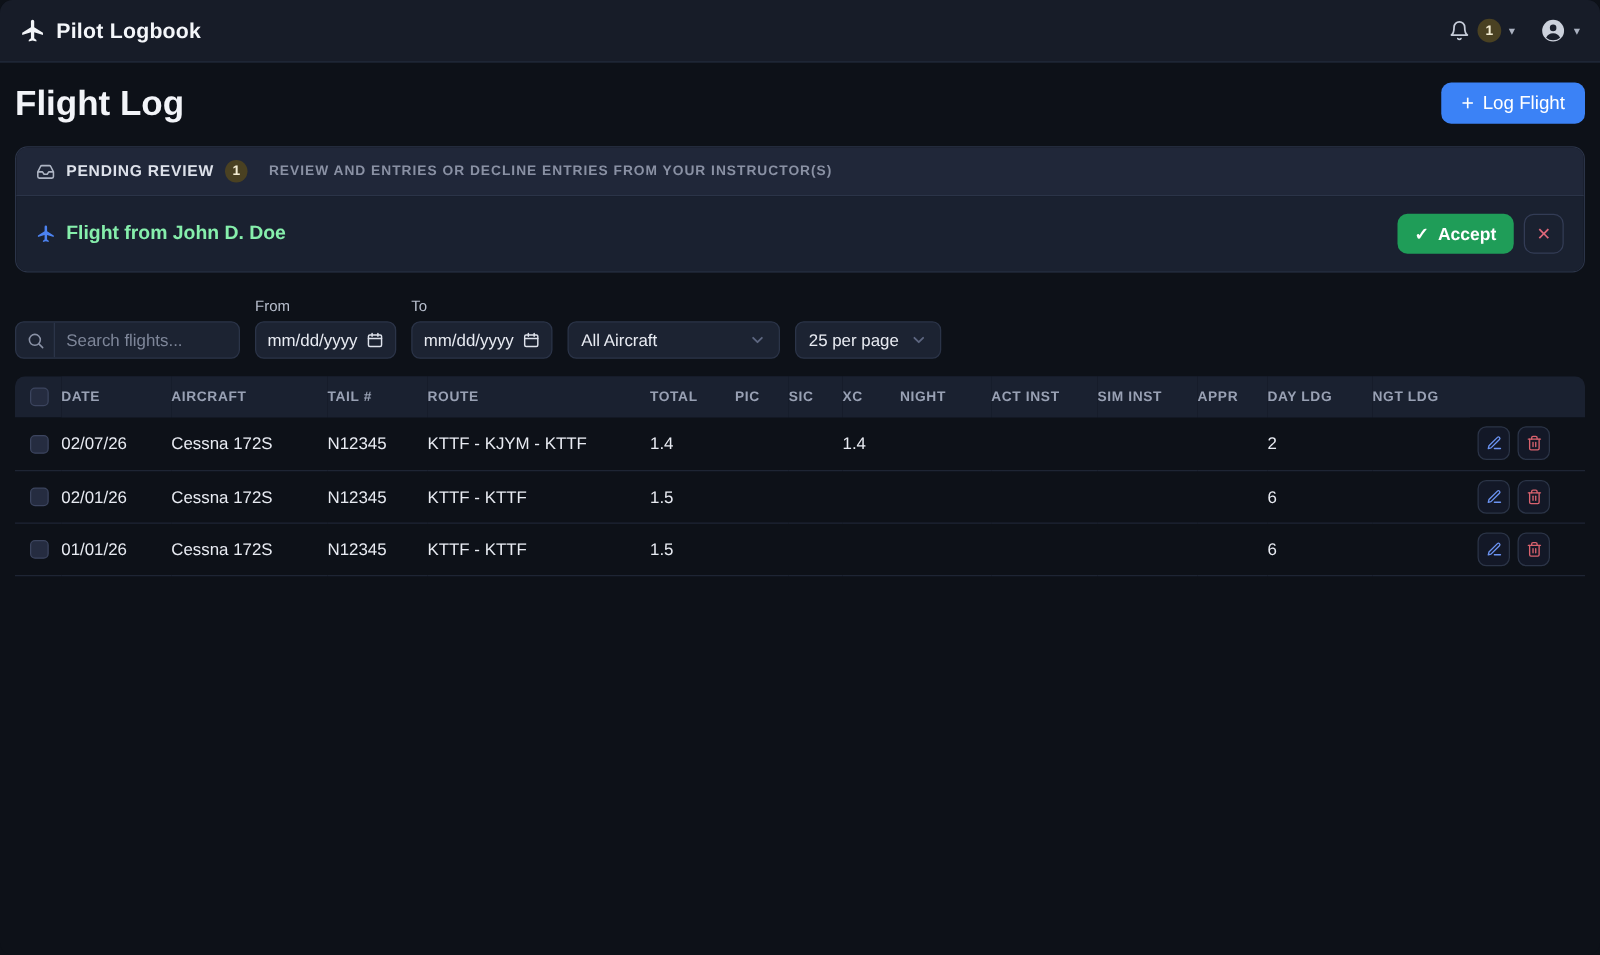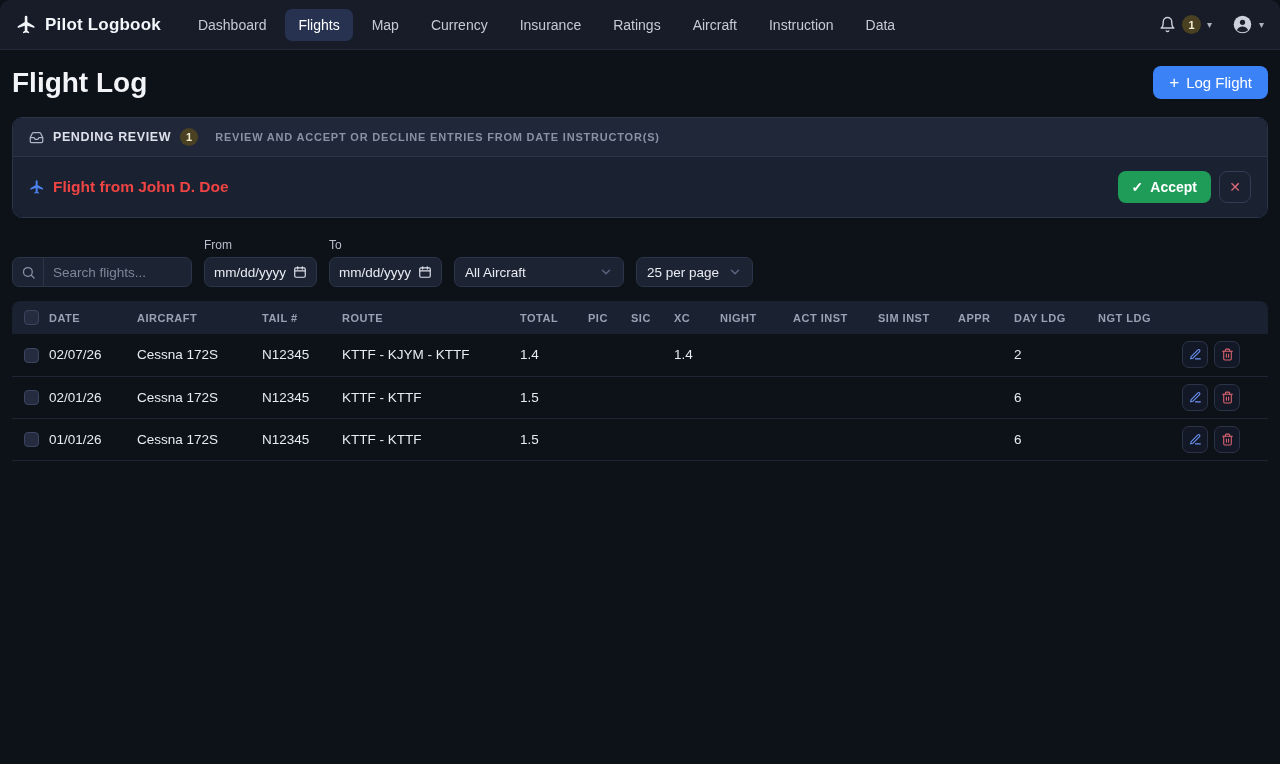--- a/index.html
+++ b/index.html
@@ -37,21 +37,21 @@
   .pending-head { background:#202739; padding:10px 16px; display:flex; align-items:center;
                   gap:9px; border-bottom:1px solid #2b3448; }
   .pending-title { font-size:12.5px; font-weight:700; letter-spacing:.6px; color:#dde1ea; }
   .pending-count { min-width:18px; height:18px; border-radius:50%; background:#4a4122;
                    color:#f3ecd2; font-size:11px; font-weight:700; display:flex;
                    align-items:center; justify-content:center; }
   .pending-sub { font-size:11px; font-weight:600; letter-spacing:.8px; color:#8a91a4; margin-left:8px; }
   .pending-body { background:#1a2130; padding:14px 16px; display:flex; align-items:center;
                   justify-content:space-between; }
   .pending-entry-title { display:flex; align-items:center; gap:8px; font-size:15.5px;
-                         font-weight:700; color:#ef4444; }
+                         font-weight:700; color:#86efac; }
   .pending-entry-details { margin-top:7px; font-size:13.5px; color:#98a0b3; letter-spacing:.2px; }
   .pending-actions { display:flex; align-items:center; gap:8px; }
   .btn-accept { background:#1f9d58; color:#fff; border:none; border-radius:8px;
                 font-family:inherit; font-size:14px; font-weight:600; padding:8px 14px;
                 display:flex; align-items:center; gap:7px; cursor:pointer; }
   .btn-decline { width:32px; height:32px; border-radius:8px; background:transparent;
                  border:1px solid #333c55; color:#e0687a; font-size:14px; cursor:pointer;
                  display:flex; align-items:center; justify-content:center; font-family:inherit; }
 
   
@@ -103,31 +103,20 @@
 
   <nav class="navbar">
     <div class="brand">
       <span style="display:flex;">
         <svg viewBox="0 0 24 24" width="21" height="21" fill="#f2f4f8">
             <path d="M21 16v-2l-8-5V3.5a1.5 1.5 0 0 0-3 0V9l-8 5v2l8-2.5V19l-2 1.5V22l3.5-1 3.5 1v-1.5L13 19v-5.5l8 2.5z"></path>
           </svg>
       </span>
       <span class="brand-name">Pilot Logbook</span>
     </div>
-    <div class="nav-items">
-        <a class="nav-link">Dashboard</a>
-        <a class="nav-link active">Flights</a>
-        <a class="nav-link">Map</a>
-        <a class="nav-link">Currency</a>
-        <a class="nav-link">Insurance</a>
-        <a class="nav-link">Ratings</a>
-        <a class="nav-link">Aircraft</a>
-        <a class="nav-link">Instruction</a>
-        <a class="nav-link">Data</a>
-      </div>
     <div class="nav-right">
       <div class="nav-bell-group">
         <span class="bell-icon">
           <svg viewBox="0 0 24 24" width="17" height="17" fill="none" stroke="currentColor" stroke-width="2" stroke-linecap="round" stroke-linejoin="round">
               <path d="M18 8A6 6 0 0 0 6 8c0 7-3 9-3 9h18s-3-2-3-9"></path>
               <path d="M13.73 21a2 2 0 0 1-3.46 0"></path>
             </svg>
         </span>
         <span class="notif-badge">1</span>
         <span class="caret">▾</span>
@@ -158,21 +147,21 @@
     <section class="pending-panel">
       <div class="pending-head">
         <span style="display:flex;">
           <svg viewBox="0 0 24 24" width="15" height="15" fill="none" stroke="#aeb5c4" stroke-width="2" stroke-linejoin="round">
               <path d="M22 12h-6l-2 3h-4l-2-3H2"></path>
               <path d="M5.45 5.11 2 12v6a2 2 0 0 0 2 2h16a2 2 0 0 0 2-2v-6l-3.45-6.89A2 2 0 0 0 16.76 4H7.24a2 2 0 0 0-1.79 1.11z"></path>
             </svg>
         </span>
         <span class="pending-title">PENDING REVIEW</span>
         <span class="pending-count">1</span>
-        <span class="pending-sub">REVIEW AND ACCEPT OR DECLINE ENTRIES FROM DATE INSTRUCTOR(S)</span>
+        <span class="pending-sub">REVIEW AND ENTRIES OR DECLINE ENTRIES FROM YOUR INSTRUCTOR(S)</span>
       </div>
       <div class="pending-body">
         <div>
           <div class="pending-entry-title">
             <span style="display:flex;">
               <svg viewBox="0 0 24 24" width="16" height="16" fill="#4c82f0">
                   <path d="M21 16v-2l-8-5V3.5a1.5 1.5 0 0 0-3 0V9l-8 5v2l8-2.5V19l-2 1.5V22l3.5-1 3.5 1v-1.5L13 19v-5.5l8 2.5z"></path>
                 </svg>
             </span>
             <span>Flight from John D. Doe</span>

